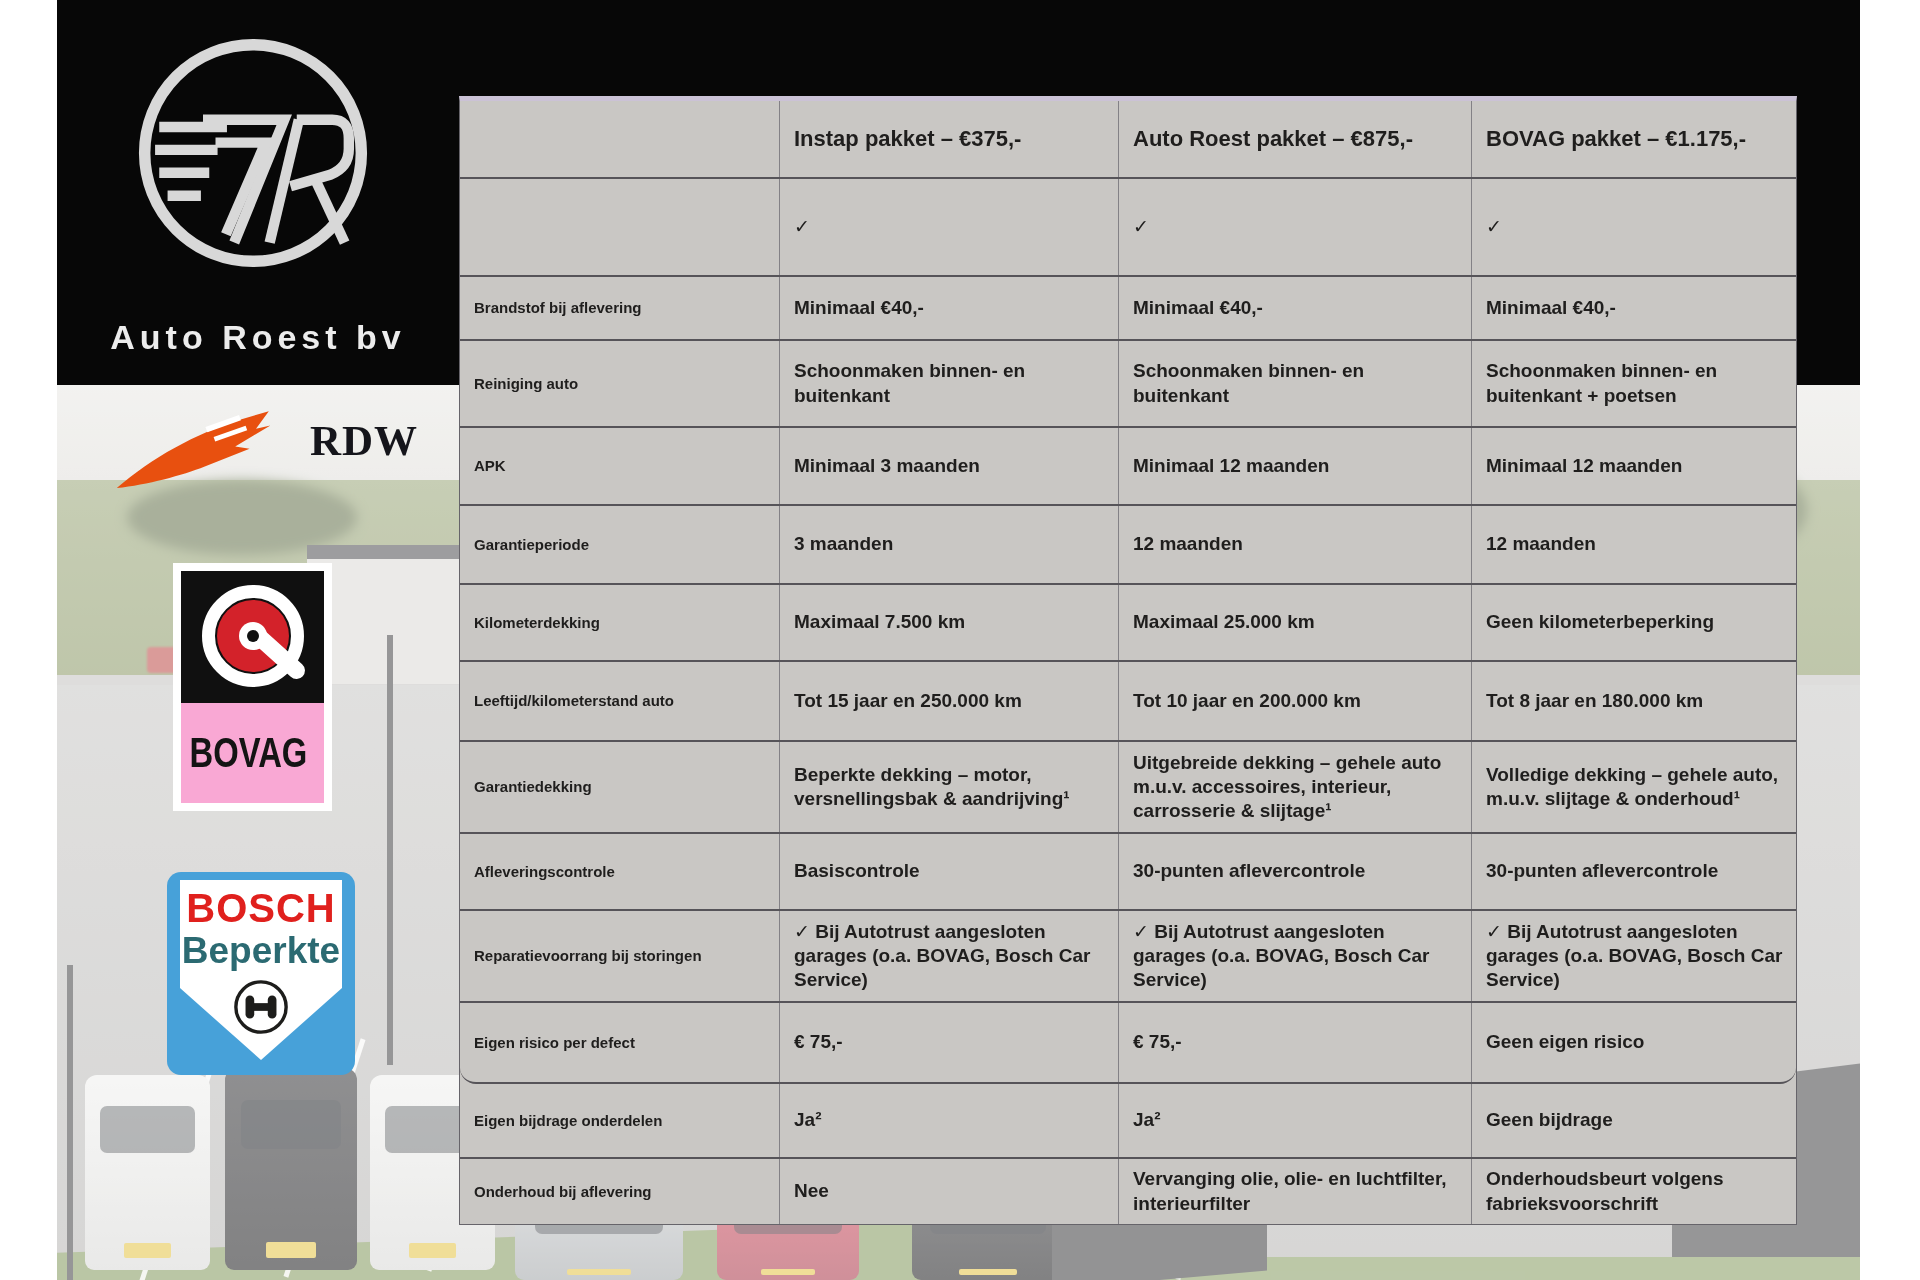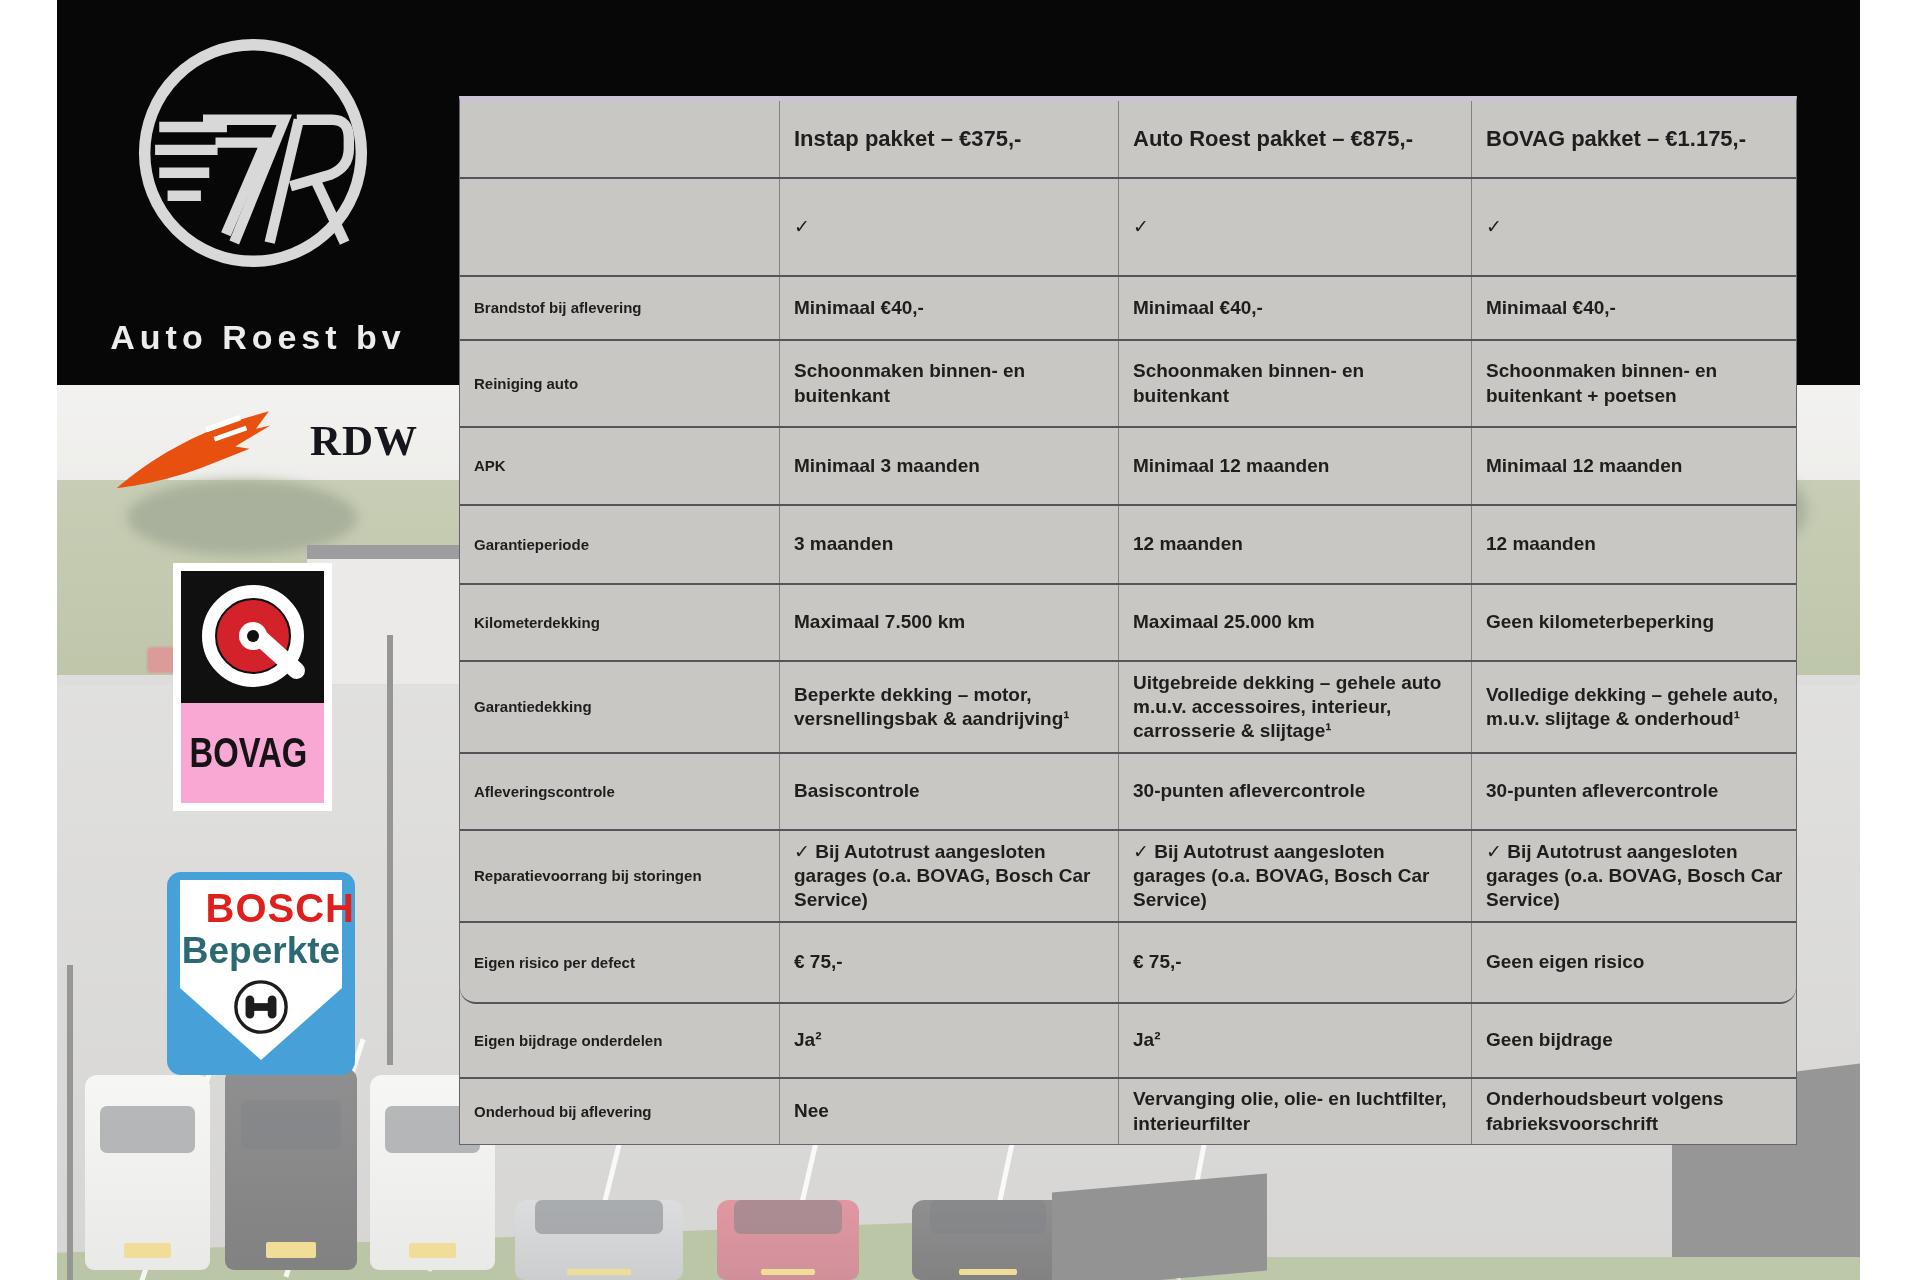--- a/index.html
+++ b/index.html
@@ -66,21 +66,21 @@
   .bovag-top{position:absolute;left:8px;top:8px;width:143px;height:132px;background:#101010;}
   .bovag-ring{position:absolute;left:21px;top:14px;width:76px;height:76px;border:13px solid #ffffff;border-radius:50%;}
   .bovag-disc{position:absolute;left:36px;top:29px;width:72px;height:72px;background:#d3222a;border-radius:50%;}
   .bovag-needle{position:absolute;left:71px;top:58px;width:66px;height:17px;background:#ffffff;border-radius:9px;transform-origin:8px 8px;transform:rotate(42deg);}
   .bovag-hub{position:absolute;left:58px;top:51px;width:28px;height:28px;background:#ffffff;border-radius:50%;}
   .bovag-hub-dot{position:absolute;left:66px;top:59px;width:12px;height:12px;background:#101010;border-radius:50%;}
   .bovag-bottom{position:absolute;left:8px;top:140px;width:143px;height:100px;background:#f9a8d4;display:flex;align-items:center;justify-content:flex-end;}
   .bovag-word{font-size:42px;font-weight:bold;color:#141414;transform:scaleX(0.78);letter-spacing:0px;}
   .bosch-logo{position:absolute;left:167px;top:872px;width:188px;height:203px;z-index:20;background:#47a1d9;border-radius:14px;overflow:hidden;}
   .bosch-shield{position:absolute;left:13px;top:8px;width:162px;height:180px;background:#ffffff;clip-path:polygon(0 0,100% 0,100% 60%,50% 100%,0 60%);}
-  .bosch-word{position:absolute;left:0;top:14px;width:188px;text-align:right;font-size:40px;font-weight:bold;color:#e0201d;letter-spacing:1px;}
+  .bosch-word{position:absolute;left:0;top:14px;width:188px;text-align:center;font-size:40px;font-weight:bold;color:#e0201d;letter-spacing:1px;}
   .bosch-service{position:absolute;left:0;top:58px;width:188px;text-align:center;font-size:37px;font-weight:bold;color:#2b6a72;}
   .bosch-armature{position:absolute;left:65px;top:106px;}
   
   .pkg-table{
     position:absolute;left:459px;top:88px;width:1338px;z-index:10;
     background:#c9c7c4;border:1px solid #66646a;border-top:5px solid #cbc2d6;
     box-sizing:border-box;
     margin-top:8px;
   }
   .t-row{display:grid;grid-template-columns:319px 339px 353px 326px;border-bottom:2px solid #565459;}
@@ -217,20 +217,26 @@
       <div class="t-cell v-cell">3 maanden</div>
       <div class="t-cell v-cell">12 maanden</div>
       <div class="t-cell v-cell">12 maanden</div>
     </div>
     <div class="t-row" style="height: 75px;">
       <div class="t-cell l-cell">Kilometerdekking</div>
       <div class="t-cell v-cell">Maximaal 7.500 km</div>
       <div class="t-cell v-cell">Maximaal 25.000 km</div>
       <div class="t-cell v-cell">Geen kilometerbeperking</div>
     </div>
+    <div class="t-row" style="height: 78px;">
+      <div class="t-cell l-cell">Leeftijd/kilometerstand auto</div>
+      <div class="t-cell v-cell">Tot 15 jaar en 250.000 km</div>
+      <div class="t-cell v-cell">Tot 10 jaar en 200.000 km</div>
+      <div class="t-cell v-cell">Tot 8 jaar en 180.000 km</div>
+    </div>
     <div class="t-row" style="height: 90px;">
       <div class="t-cell l-cell">Garantiedekking</div>
       <div class="t-cell v-cell">Beperkte dekking – motor, versnellingsbak &amp; aandrijving¹</div>
       <div class="t-cell v-cell">Uitgebreide dekking – gehele auto m.u.v. accessoires, interieur, carrosserie &amp; slijtage¹</div>
       <div class="t-cell v-cell">Volledige dekking – gehele auto, m.u.v. slijtage &amp; onderhoud¹</div>
     </div>
     <div class="t-row" style="height: 75px;">
       <div class="t-cell l-cell">Afleveringscontrole</div>
       <div class="t-cell v-cell">Basiscontrole</div>
       <div class="t-cell v-cell">30-punten aflevercontrole</div>

